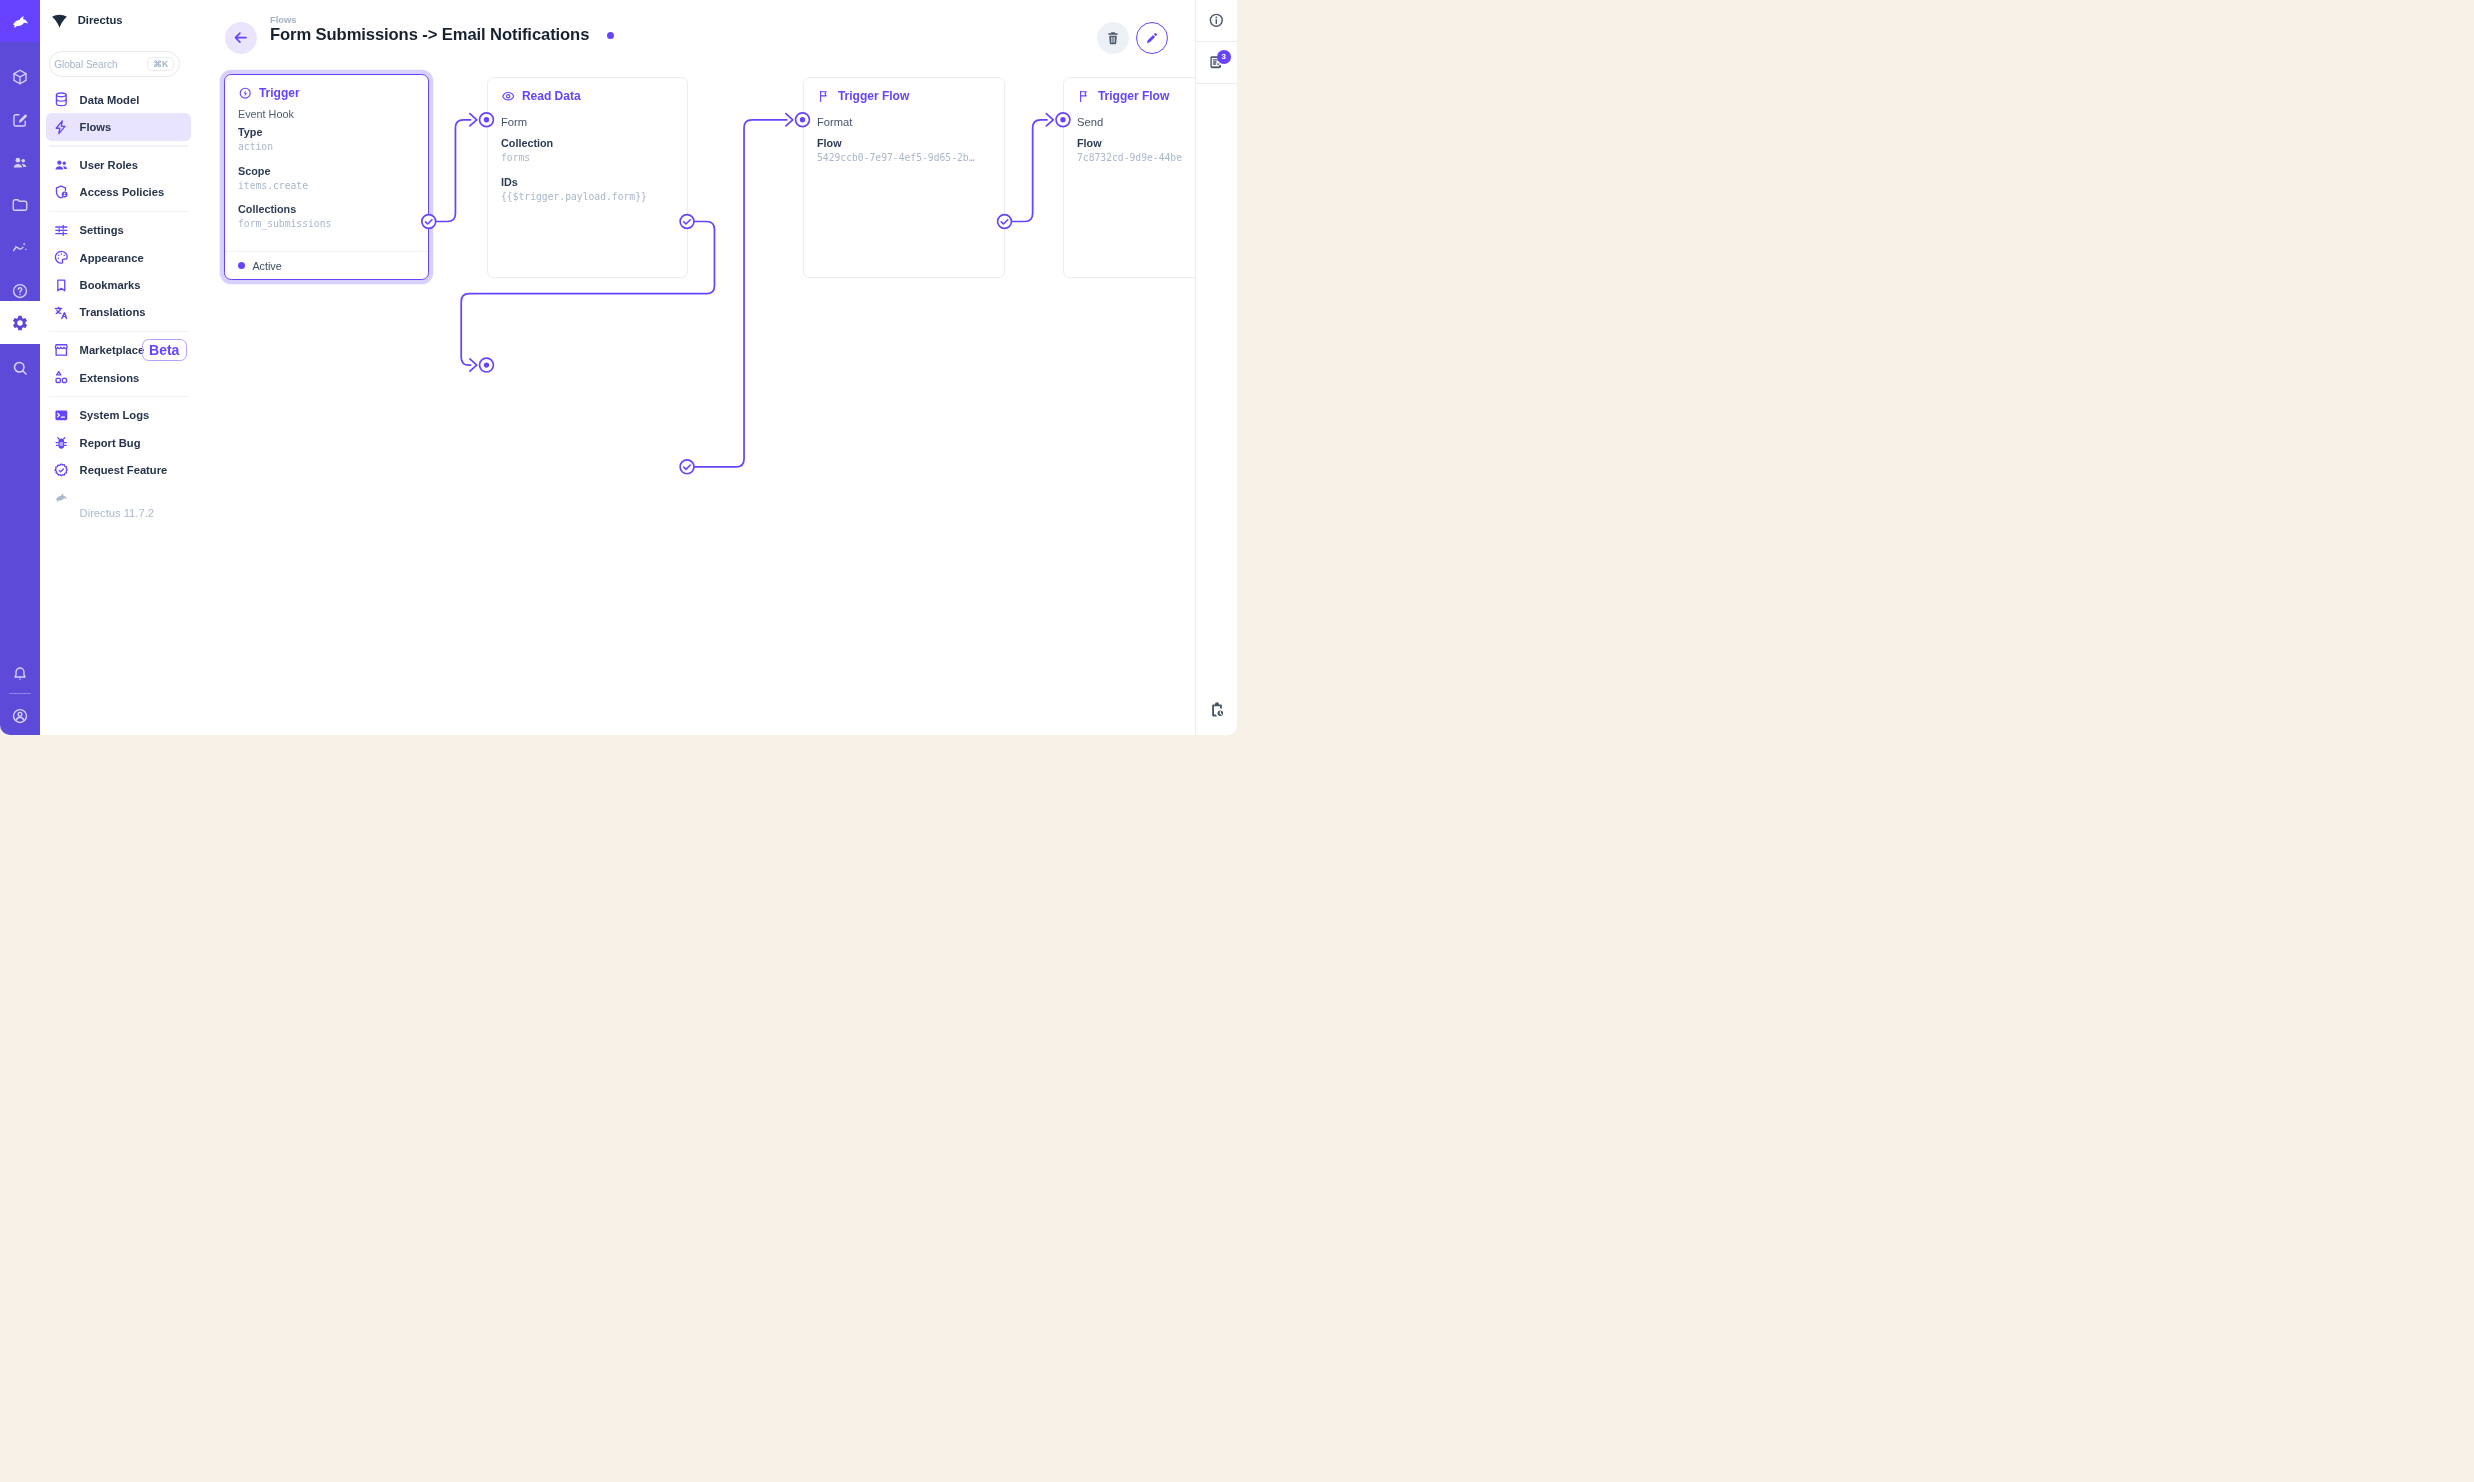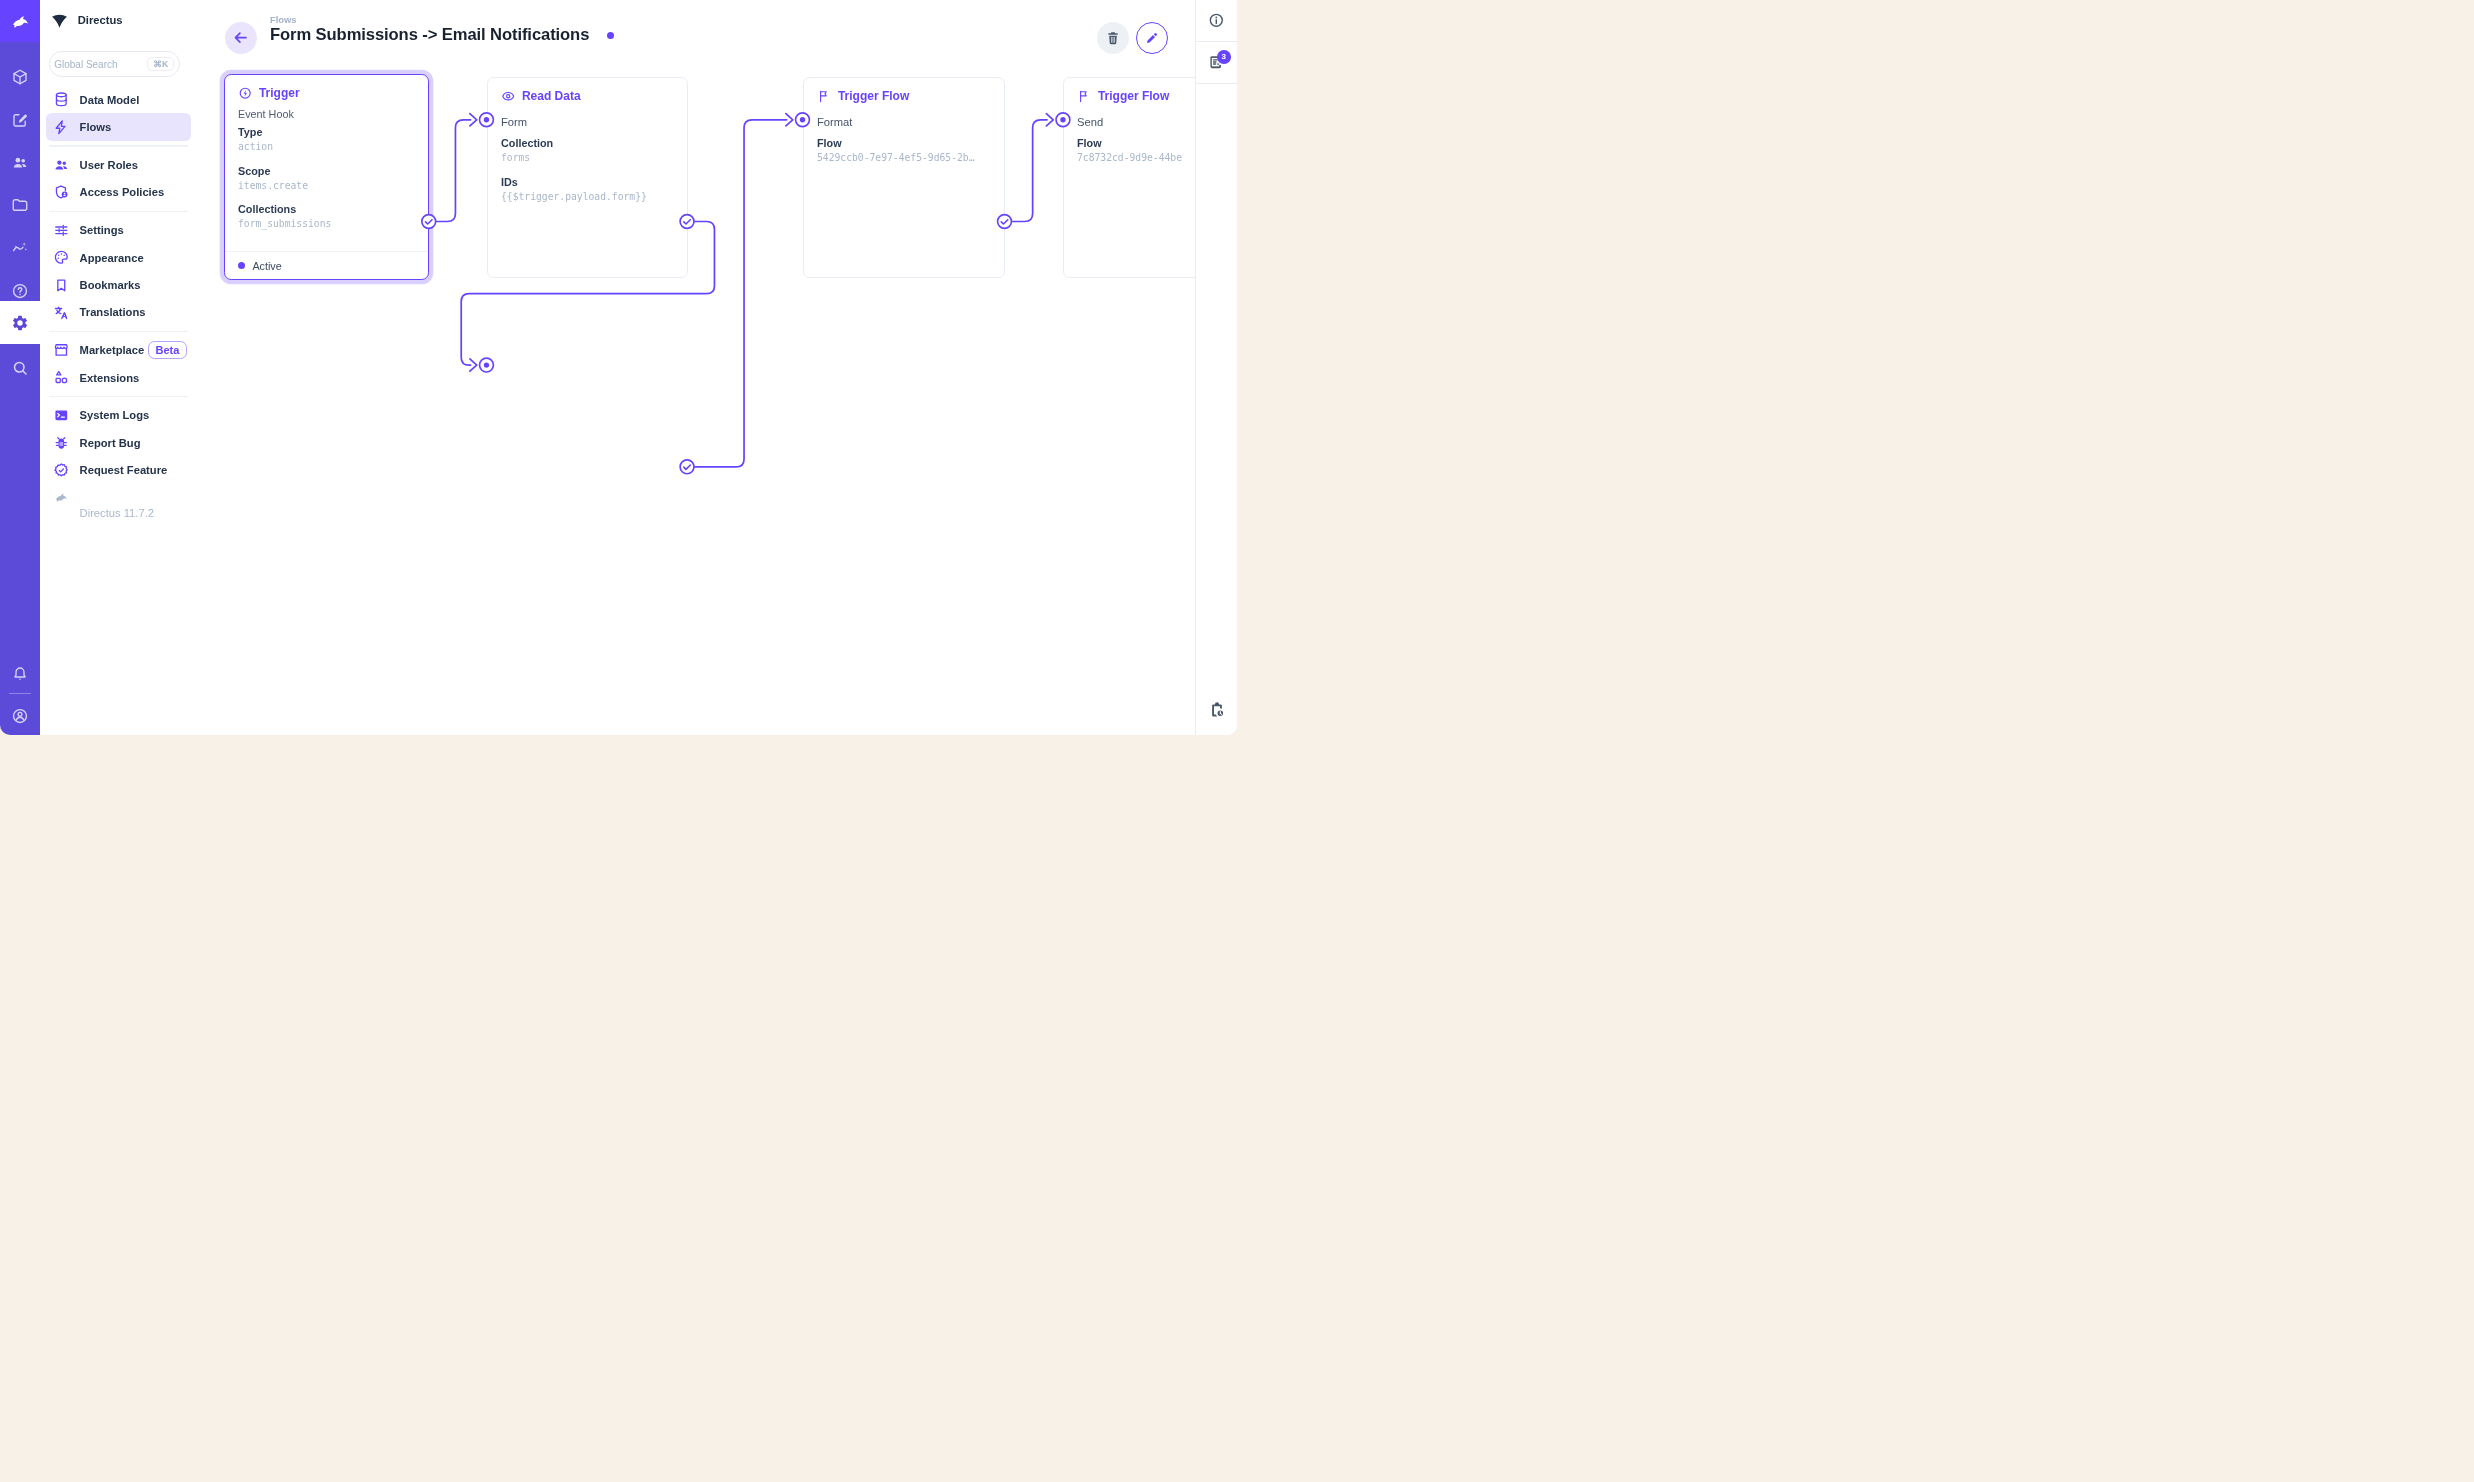--- a/index.html
+++ b/index.html
@@ -43,21 +43,21 @@
     padding:0 7.2px; gap:10px; cursor:pointer; position:relative;
   }
   .nav-item svg { width:16.6px; height:16.6px; flex:0 0 auto; }
   .nav-item.selected { background:#e9e4fd; }
   .nav-label { font-size:11.2px; font-weight:600; color:#25334b; }
   .nav-ic { stroke:#6644ff; fill:none; stroke-width:1.9; stroke-linecap:round; stroke-linejoin:round; }
   .nav-fill { fill:#6644ff; }
   .nav-divider { height:1.1px; background:#eef1f6; margin:4.7px 8.7px; }
   .beta-badge {
     position:absolute; right:4.3px; border:1.1px solid #b3a3ff; color:#6644ff;
-    font-size:11px; font-weight:700; border-radius:6.5px; padding:1.8px 6.5px;
+    font-size:14px; font-weight:700; border-radius:6.5px; padding:1.8px 6.5px;
   }
   .version-row { color:#a9b8cc; }
   .version-row .nav-label { color:#a9b8cc; font-weight:400;margin-top:30px; }
   .gray-ic { fill:#a9b8cc; }
 
   
   .main { position:absolute; left:198px; top:0; right:42px; height:100%; background:#fff; z-index:1; }
   .back-btn {
     position:absolute; left:27px; top:21.7px; width:32px; height:32px; border-radius:50%;
     background:#eae5fd; border:none; display:flex; align-items:center; justify-content:center; cursor:pointer;

